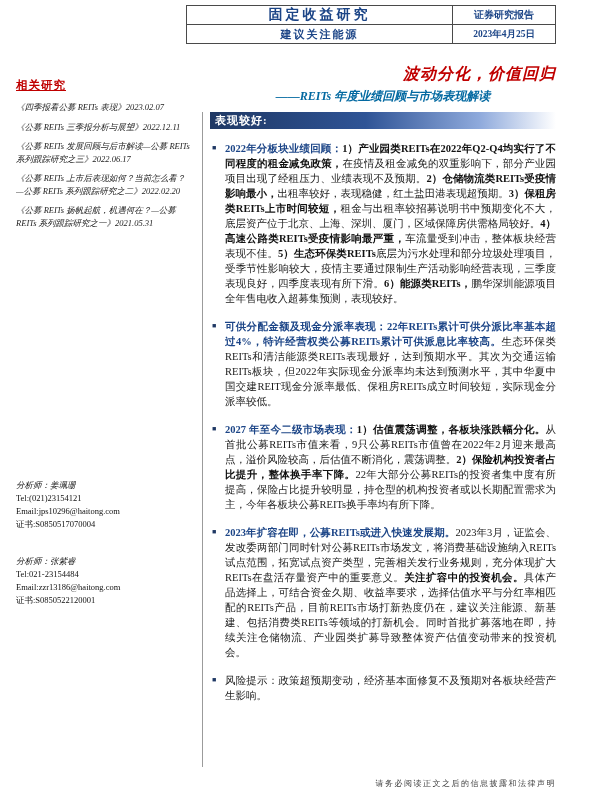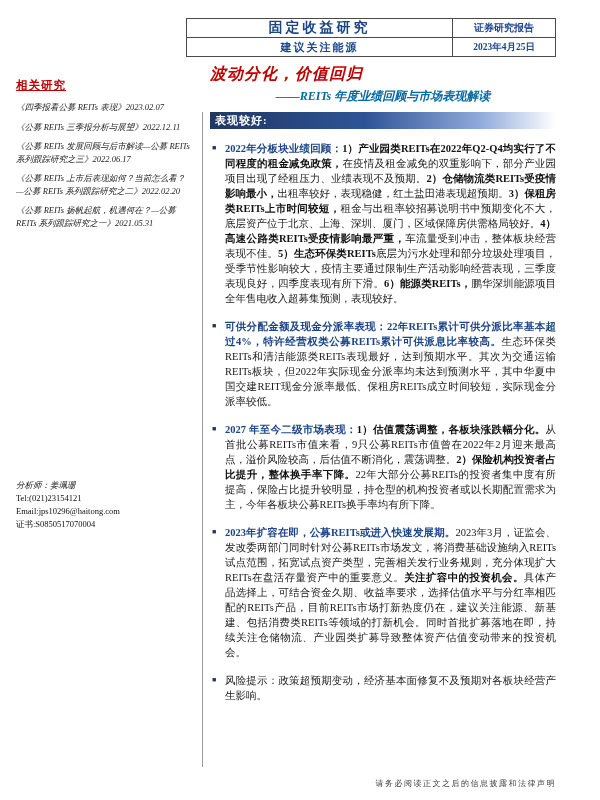--- a/index.html
+++ b/index.html
@@ -2,30 +2,30 @@
 <html><head>
 <meta charset="utf-8">
 <style>
   * { margin:0; padding:0; box-sizing:border-box; }
   html,body { background:#ffffff; }
   .page {
     position:relative; width:600px; height:800px; background:#fff;
     font-family:"Liberation Serif","DejaVu Serif",serif; overflow:hidden;
   }
   
-  .header-box { position:absolute; left:186px; top:18px; width:370px; border:1px solid #4a4a4a; border-bottom:none; }
+  .header-box { position:absolute; left:186px; top:5px; width:370px; border:1px solid #4a4a4a; border-bottom:none; }
   .hrow { display:flex; height:19px; border-bottom:1px solid #4a4a4a; }
   .hcell-l { flex:1; border-right:1px solid #4a4a4a; display:flex; align-items:center; justify-content:center; }
   .hcell-r { width:102px; display:flex; align-items:center; justify-content:center; }
   .category { font-size:14px; font-weight:bold; color:#1c4587; letter-spacing:3px; }
   .rtype { font-size:10px; font-weight:bold; color:#1c4587; }
   .topic { font-size:11px; font-weight:bold; color:#1c4587; letter-spacing:2px; }
   .rdate { font-size:9.5px; font-weight:bold; color:#1c4587;text-align:center; }
   
-  .title { position:absolute; left:210px; top:64px; width:346px; text-align:left;
+  .title { position:absolute; left:210px; top:64px; width:346px; text-align:right;
            font-size:16px; font-weight:bold; font-style:italic; color:#c00000; letter-spacing:1px; }
   .subtitle { position:absolute; left:210px; top:88px; width:346px; text-align:center;
               font-size:12px; font-weight:bold; font-style:italic; color:#0369a1; }
   
   .points-bar { position:absolute; left:210px; top:112px; width:346px; height:17px; line-height:17px;
                 padding-left:5px; color:#fff; font-weight:bold; font-size:11px; letter-spacing:1px;
                 background:linear-gradient(90deg,#1f3864 0%,#2f5496 45%,#8faadc 78%,#ffffff 100%); }
   
   .divider { position:absolute; left:202px; top:112px; width:1px; height:655px; background:#9b9b9b; }
   
@@ -77,20 +77,26 @@
     </div>
   </div>
 
   <div class="analysts">
     <div class="analyst">
       <div class="a-label">分析师：姜珮珊</div>
       <div>Tel:(021)23154121</div>
       <div>Email:jps10296@haitong.com</div>
       <div>证书:S0850517070004</div>
     </div>
+    <div class="analyst">
+      <div class="a-label">分析师：张紫睿</div>
+      <div>Tel:021-23154484</div>
+      <div>Email:zzr13186@haitong.com</div>
+      <div>证书:S0850522120001</div>
+    </div>
   </div>
 
   <div class="divider"></div>
 
   <div class="points-bar">
     <span>表现较好:</span>
   </div>
 
   <div class="bullets">
     <div class="bullet">

